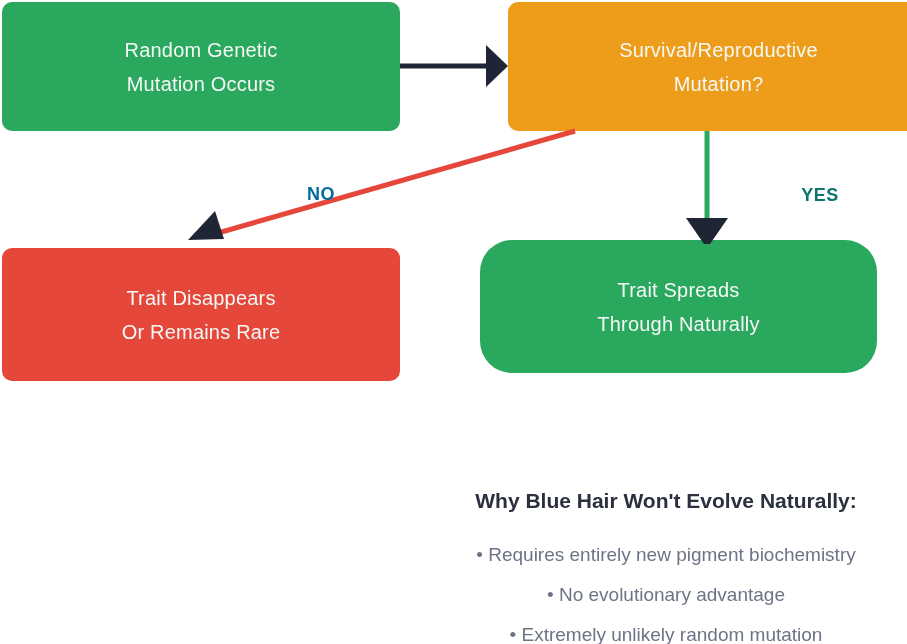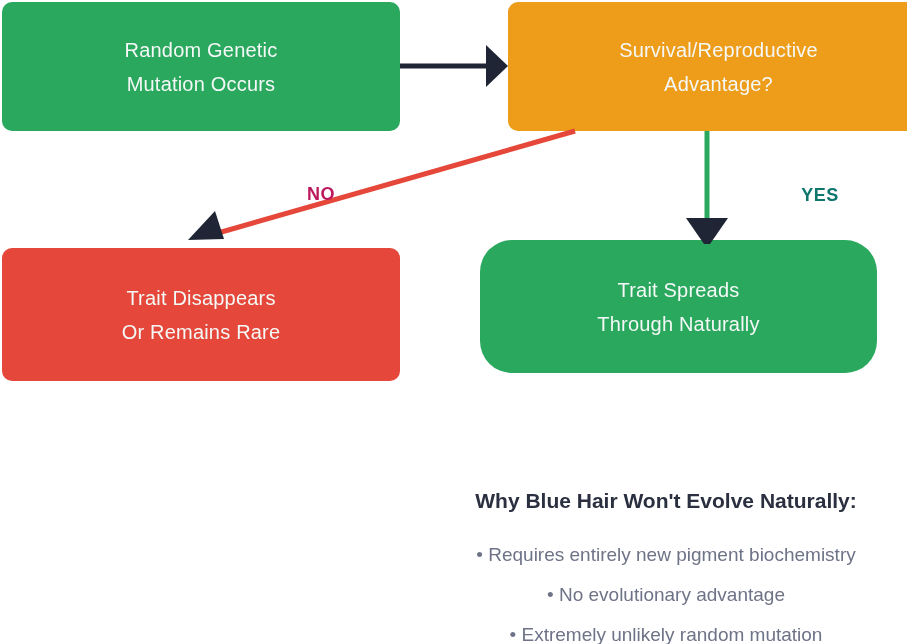--- a/index.html
+++ b/index.html
@@ -67,21 +67,21 @@
 
 <div class="canvas">
 
   <div class="node node-mutation" style="background: rgb(42, 168, 94);">
     <span>Random Genetic</span>
     <span>Mutation Occurs</span>
   </div>
 
   <div class="node node-advantage" style="background: rgb(238, 157, 27);">
     <span>Survival/Reproductive</span>
-    <span>Advantage?</span>
+    <span>Mutation?</span>
   </div>
 
   <div class="node node-disappears" style="background: rgb(229, 72, 58); margin-top: 8px;">
     <span>Trait Disappears</span>
     <span>Or Remains Rare</span>
   </div>
 
   <div class="node node-spreads" style="background: rgb(42, 168, 94);">
     <span>Trait Spreads</span>
     <span>Through Naturally</span>
@@ -92,21 +92,21 @@
     <line x1="400" y1="66" x2="492" y2="66" stroke-width="5" stroke="#1f2534"></line>
     <polygon points="508,66 486,45 486,87" fill="#1f2534"></polygon>
 
     <line x1="575" y1="131" x2="218" y2="233" stroke-width="5" stroke="#e5483a"></line>
     <polygon points="188,240 215,211 224,239" fill="#1f2534"></polygon>
 
     <line x1="707" y1="131" x2="707" y2="220" stroke-width="5" stroke="#2aa85e"></line>
     <polygon points="686,218 728,218 710,244 704,244" fill="#1f2534"></polygon>
   </svg>
 
-  <div class="edge-label edge-label-no" style="color: #be185d;">NO</div>
+  <div class="edge-label edge-label-no" style="color: #0369a1;">NO</div>
   <div class="edge-label edge-label-yes" style="color: #0f766e;">YES</div>
 
   <div class="footer">
     <div class="footer-title" style="color: rgb(43, 48, 64);">Why Blue Hair Won't Evolve Naturally:</div>
     <div class="footer-bullet" style="color: rgb(110, 115, 135);">• Requires entirely new pigment biochemistry</div>
     <div class="footer-bullet" style="color: rgb(110, 115, 135);">• No evolutionary advantage</div>
     <div class="footer-bullet" style="color: rgb(110, 115, 135);">• Extremely unlikely random mutation</div>
   </div>
 
 </div>

